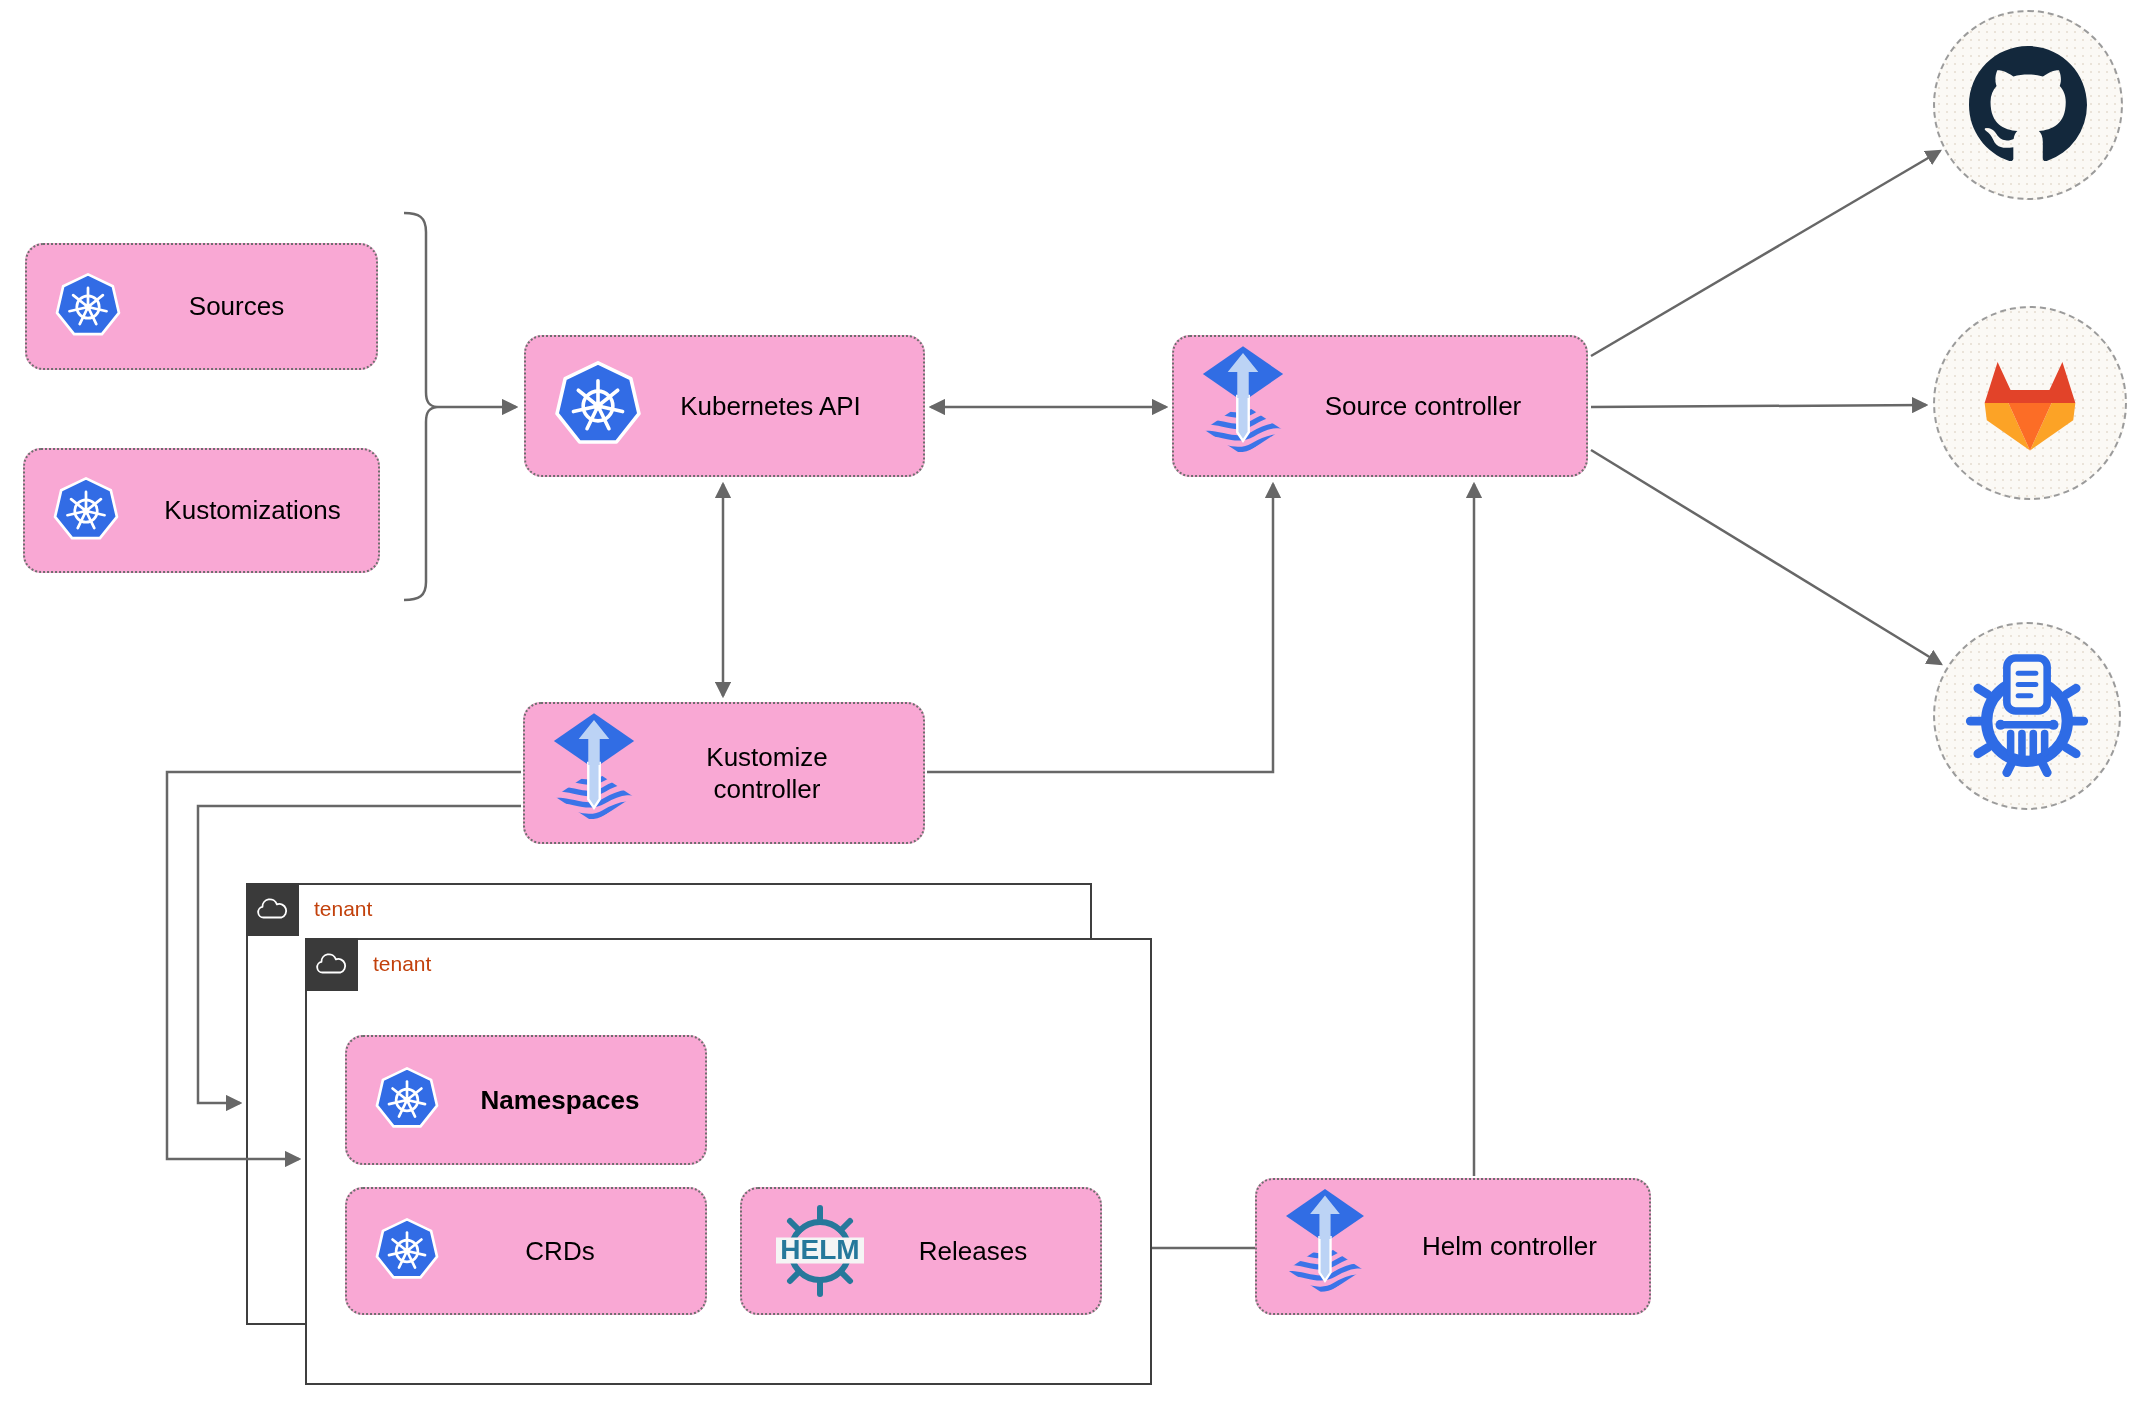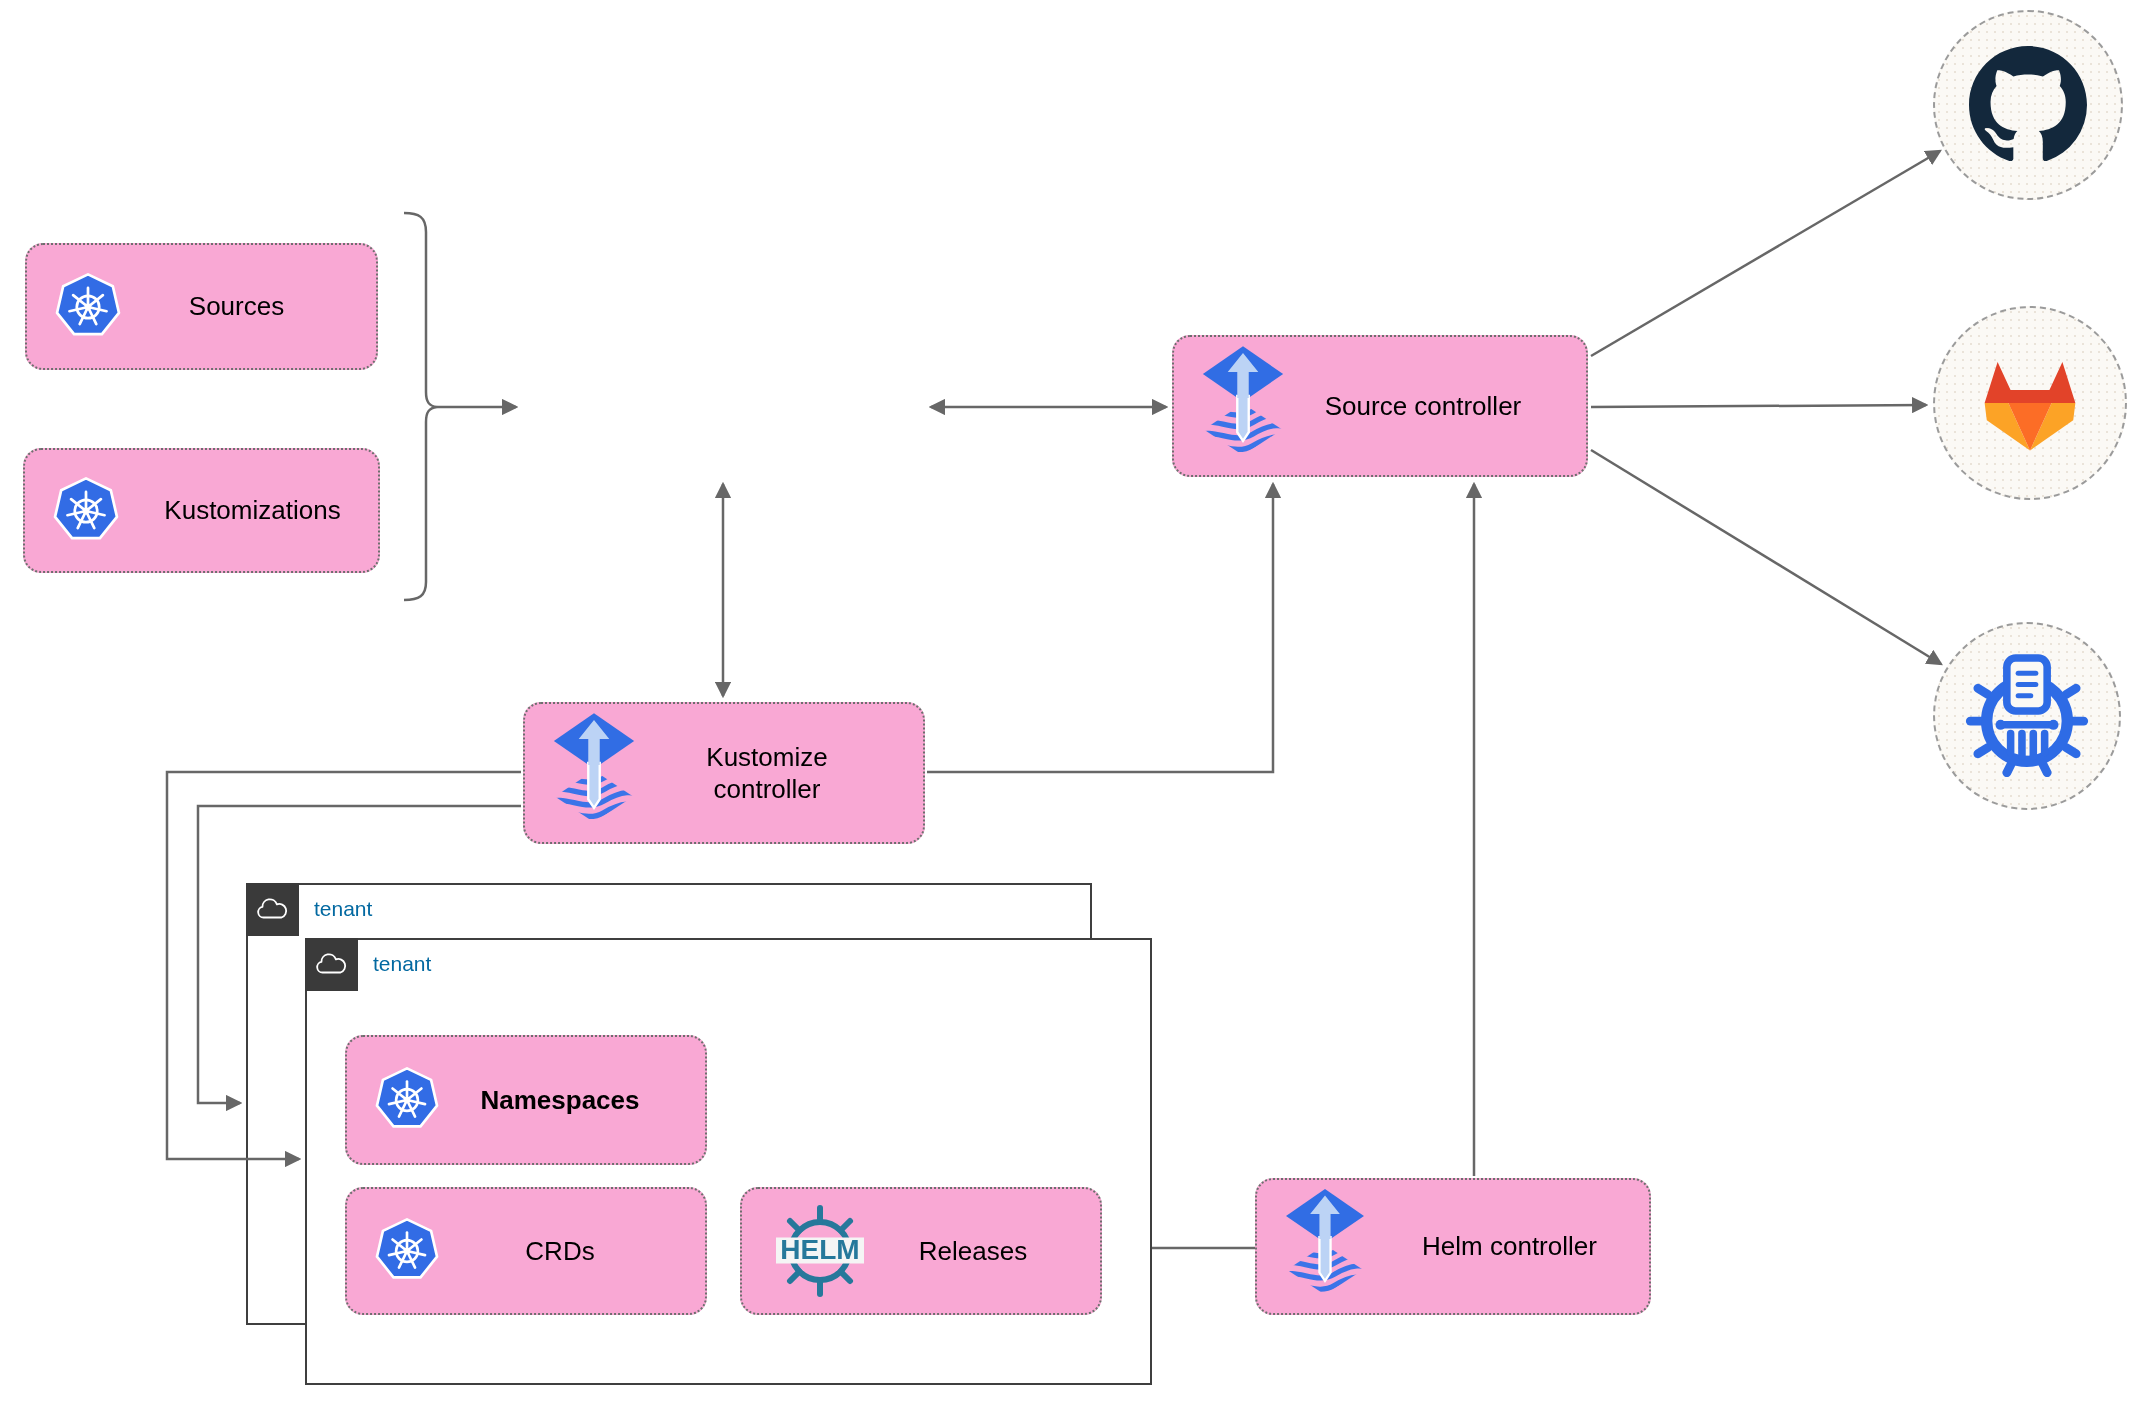--- a/index.html
+++ b/index.html
@@ -8,21 +8,21 @@
   
   .dnode{position:absolute;background:#f9a8d4;border:2.5px dotted #6e6e6e;border-radius:18px;
          display:flex;align-items:center;box-sizing:border-box;padding:0 26px;}
   .dnode .lbl{flex:1;text-align:center;font-size:26px;line-height:1.25;}
   .dnode .ic{flex:0 0 auto;display:flex;align-items:center;justify-content:center;}
   .two-line .lbl{max-width:210px;margin:0 auto;}
   
   .tenant{position:absolute;background:#ffffff;border:2.5px solid #3f3f3f;box-sizing:border-box;}
   .tenant-head{position:absolute;top:-2.5px;left:-2.5px;width:53px;height:53px;background:#3A3A3A;
                display:flex;align-items:center;justify-content:center;}
-  .tenant-label{position:absolute;top:12px;left:66px;font-size:21px;color:#0369a1;}
+  .tenant-label{position:absolute;top:12px;left:66px;font-size:21px;color:#c2410c;}
   
   .ext-circle{position:absolute;border-radius:50%;border:2.5px dashed #9b9b9b;box-sizing:border-box;
               background-color:#FBF9F5;
               background-image:radial-gradient(circle,#eae3d9 1.2px,transparent 1.4px);
               background-size:8px 8px;display:flex;align-items:center;justify-content:center;}
   svg.connector-layer{position:absolute;left:0;top:0;pointer-events:none;}
   .z1{z-index:1}.z2{z-index:2}.z3{z-index:3}.z4{z-index:4}
 </style>
 </head>
 <body>
@@ -176,20 +176,39 @@
           <line x1="50" y1="50" x2="37.8" y2="75.2"></line>
             <line x1="50" y1="50" x2="22.7" y2="56.2"></line>
           <line x1="50" y1="50" x2="28.1" y2="32.5"></line>
         </g>
         <circle cx="50" cy="50" r="5" fill="#fff"></circle>
       </svg>
     </span>
     <span class="lbl">Kustomizations</span>
   </div>
 
+  <div class="dnode z4" style="left:524px;top:335px;width:401px;height:142px;">
+    <span class="ic">
+      <svg width="92" height="90" viewBox="0 0 100 100">
+        <polygon points="50,2 86.5,19.5 95.5,58.5 70.5,90 29.5,90 4.5,58.5 13.5,19.5" fill="#326CE5" stroke="#fff" stroke-width="4" stroke-linejoin="round"></polygon>
+        <g stroke="#fff" stroke-width="4" stroke-linecap="round">
+          <circle cx="50" cy="50" r="16.5" fill="none"></circle>
+          <line x1="50" y1="50" x2="50" y2="22"></line>
+            <line x1="50" y1="50" x2="71.9" y2="32.5"></line>
+          <line x1="50" y1="50" x2="77.3" y2="56.2"></line>
+            <line x1="50" y1="50" x2="62.2" y2="75.2"></line>
+          <line x1="50" y1="50" x2="37.8" y2="75.2"></line>
+            <line x1="50" y1="50" x2="22.7" y2="56.2"></line>
+          <line x1="50" y1="50" x2="28.1" y2="32.5"></line>
+        </g>
+        <circle cx="50" cy="50" r="5" fill="#fff"></circle>
+      </svg>
+    </span>
+    <span class="lbl">Kubernetes API</span>
+  </div>
 
   <div class="dnode two-line z4" style="left:1172px;top:335px;width:416px;height:142px;">
     <span class="ic">
       <svg width="86" height="120" viewBox="0 0 90 125">
         <defs>
             <clipPath id="fw1">
               <polygon points="45,60 86,87 45,114 4,87"></polygon>
             </clipPath>
           </defs>
         <polygon points="45,0 87,29 45,58 3,29" fill="#316DE4"></polygon>

